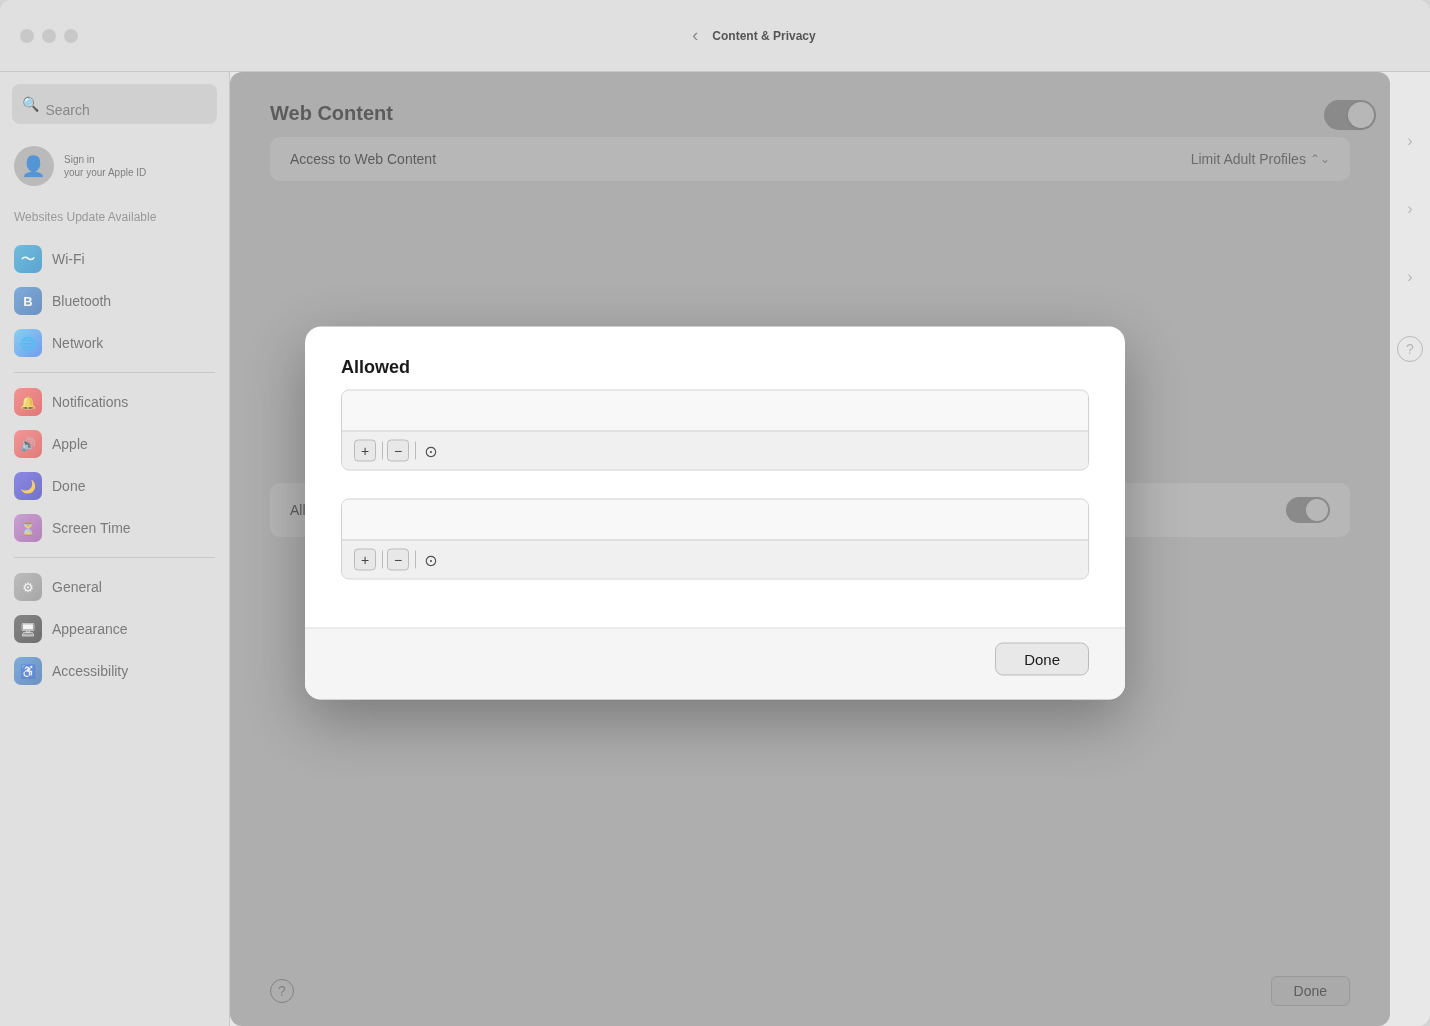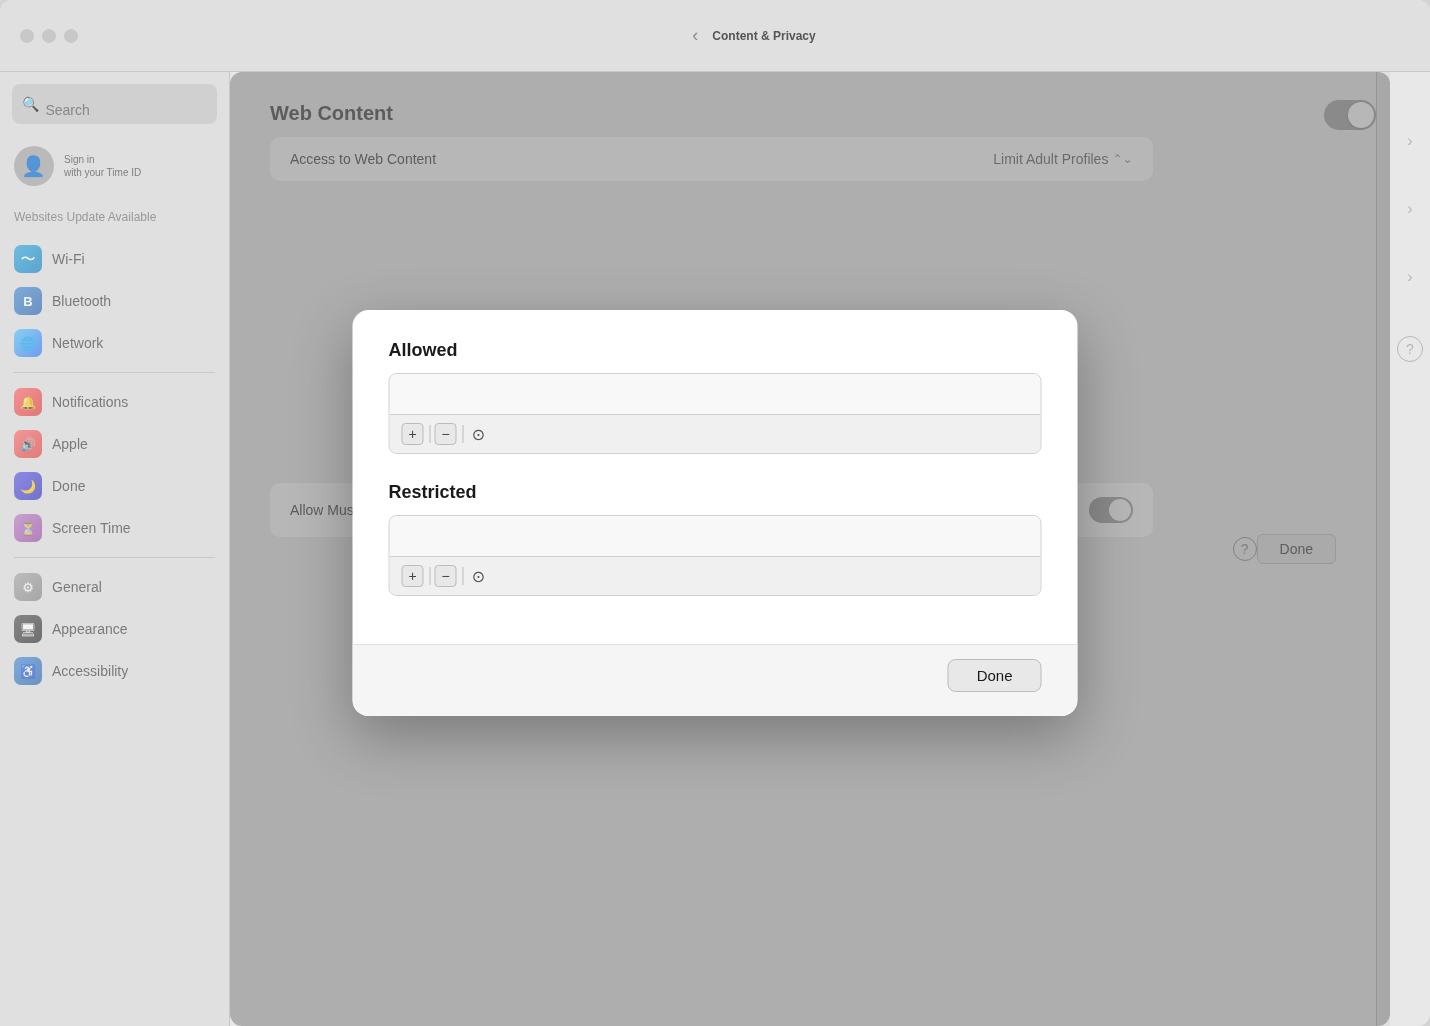--- a/index.html
+++ b/index.html
@@ -328,21 +328,21 @@
       z-index: 10;
       border-radius: 12px;
     }
 
     
     .modal {
       position: absolute;
       top: 50%;
       left: 50%;
       transform: translate(-50%, -50%);
-      width: 725px;
+      width: 820px;
       background: #fff;
       border-radius: 16px;
       z-index: 20;
       box-shadow: 0 20px 60px rgba(0,0,0,0.3);
       overflow: hidden;
     }
 
     .modal-body {
       padding: 30px 36px 20px;
     }
@@ -465,21 +465,21 @@
         <span class="search-icon">🔍</span>
         <span class="search-text">Search</span>
       </div>
 
       <div class="user-section">
         <div class="avatar">
           <span>👤</span>
         </div>
         <div class="user-text">
           <div>Sign in</div>
-          <div>with your Time ID</div>
+          <div>your your Apple ID</div>
         </div>
       </div>
 
       <div class="software-update">
         <span>Websites Update Available</span>
       </div>
 
       <div class="sidebar-item">
         <div class="sidebar-icon icon-wifi">
           <span>〜</span>
@@ -548,21 +548,21 @@
       </div>
 
       <div class="sidebar-item">
         <div class="sidebar-icon icon-accessibility">
           <span style="font-size:13px;">♿</span>
         </div>
         <span class="sidebar-label">Accessibility</span>
       </div>
     </div>
 
-    <div style="flex:1; display:flex; flex-direction:row; position:relative;">
+    <div style="flex:1; display:flex; flex-direction:column; position:relative;">
       <div class="main-content">
 
         <div class="section-title">Web Content</div>
 
         <div class="content-row">
           <span class="row-label">Access to Web Content</span>
           <span class="row-value">
             <span>Limit Adult Profiles</span>
             <span style="color:#888; font-size:12px;">⌃⌄</span>
           </span>
@@ -609,21 +609,20 @@
         <div class="modal-list-content" style="min-height:40px;"></div>
         <div class="modal-list-toolbar">
           <button class="tool-btn">+</button>
           <div class="tool-divider"></div>
           <button class="tool-btn">−</button>
           <div class="tool-divider"></div>
           <button class="tool-btn" style="font-size:16px; border:none; background:none; color:#555;">⊙</button>
         </div>
       </div>
 
-      <div class="modal-section-title">Restricted</div>
       <div class="modal-list-box">
         <div class="modal-list-content" style="min-height:40px;"></div>
         <div class="modal-list-toolbar">
           <button class="tool-btn">+</button>
           <div class="tool-divider"></div>
           <button class="tool-btn">−</button>
           <div class="tool-divider"></div>
           <button class="tool-btn" style="font-size:16px; border:none; background:none; color:#555;">⊙</button>
         </div>
       </div>

